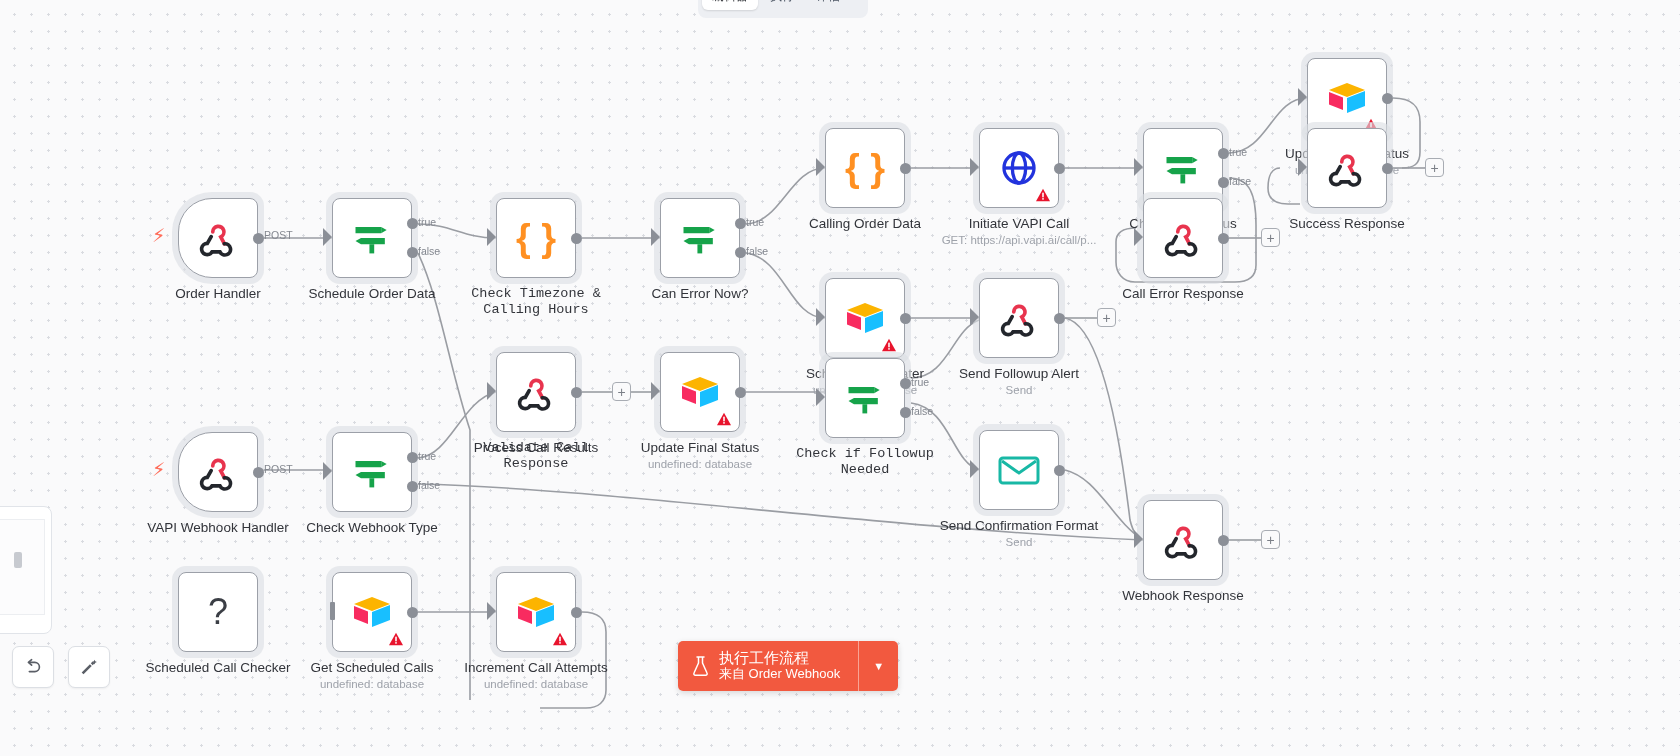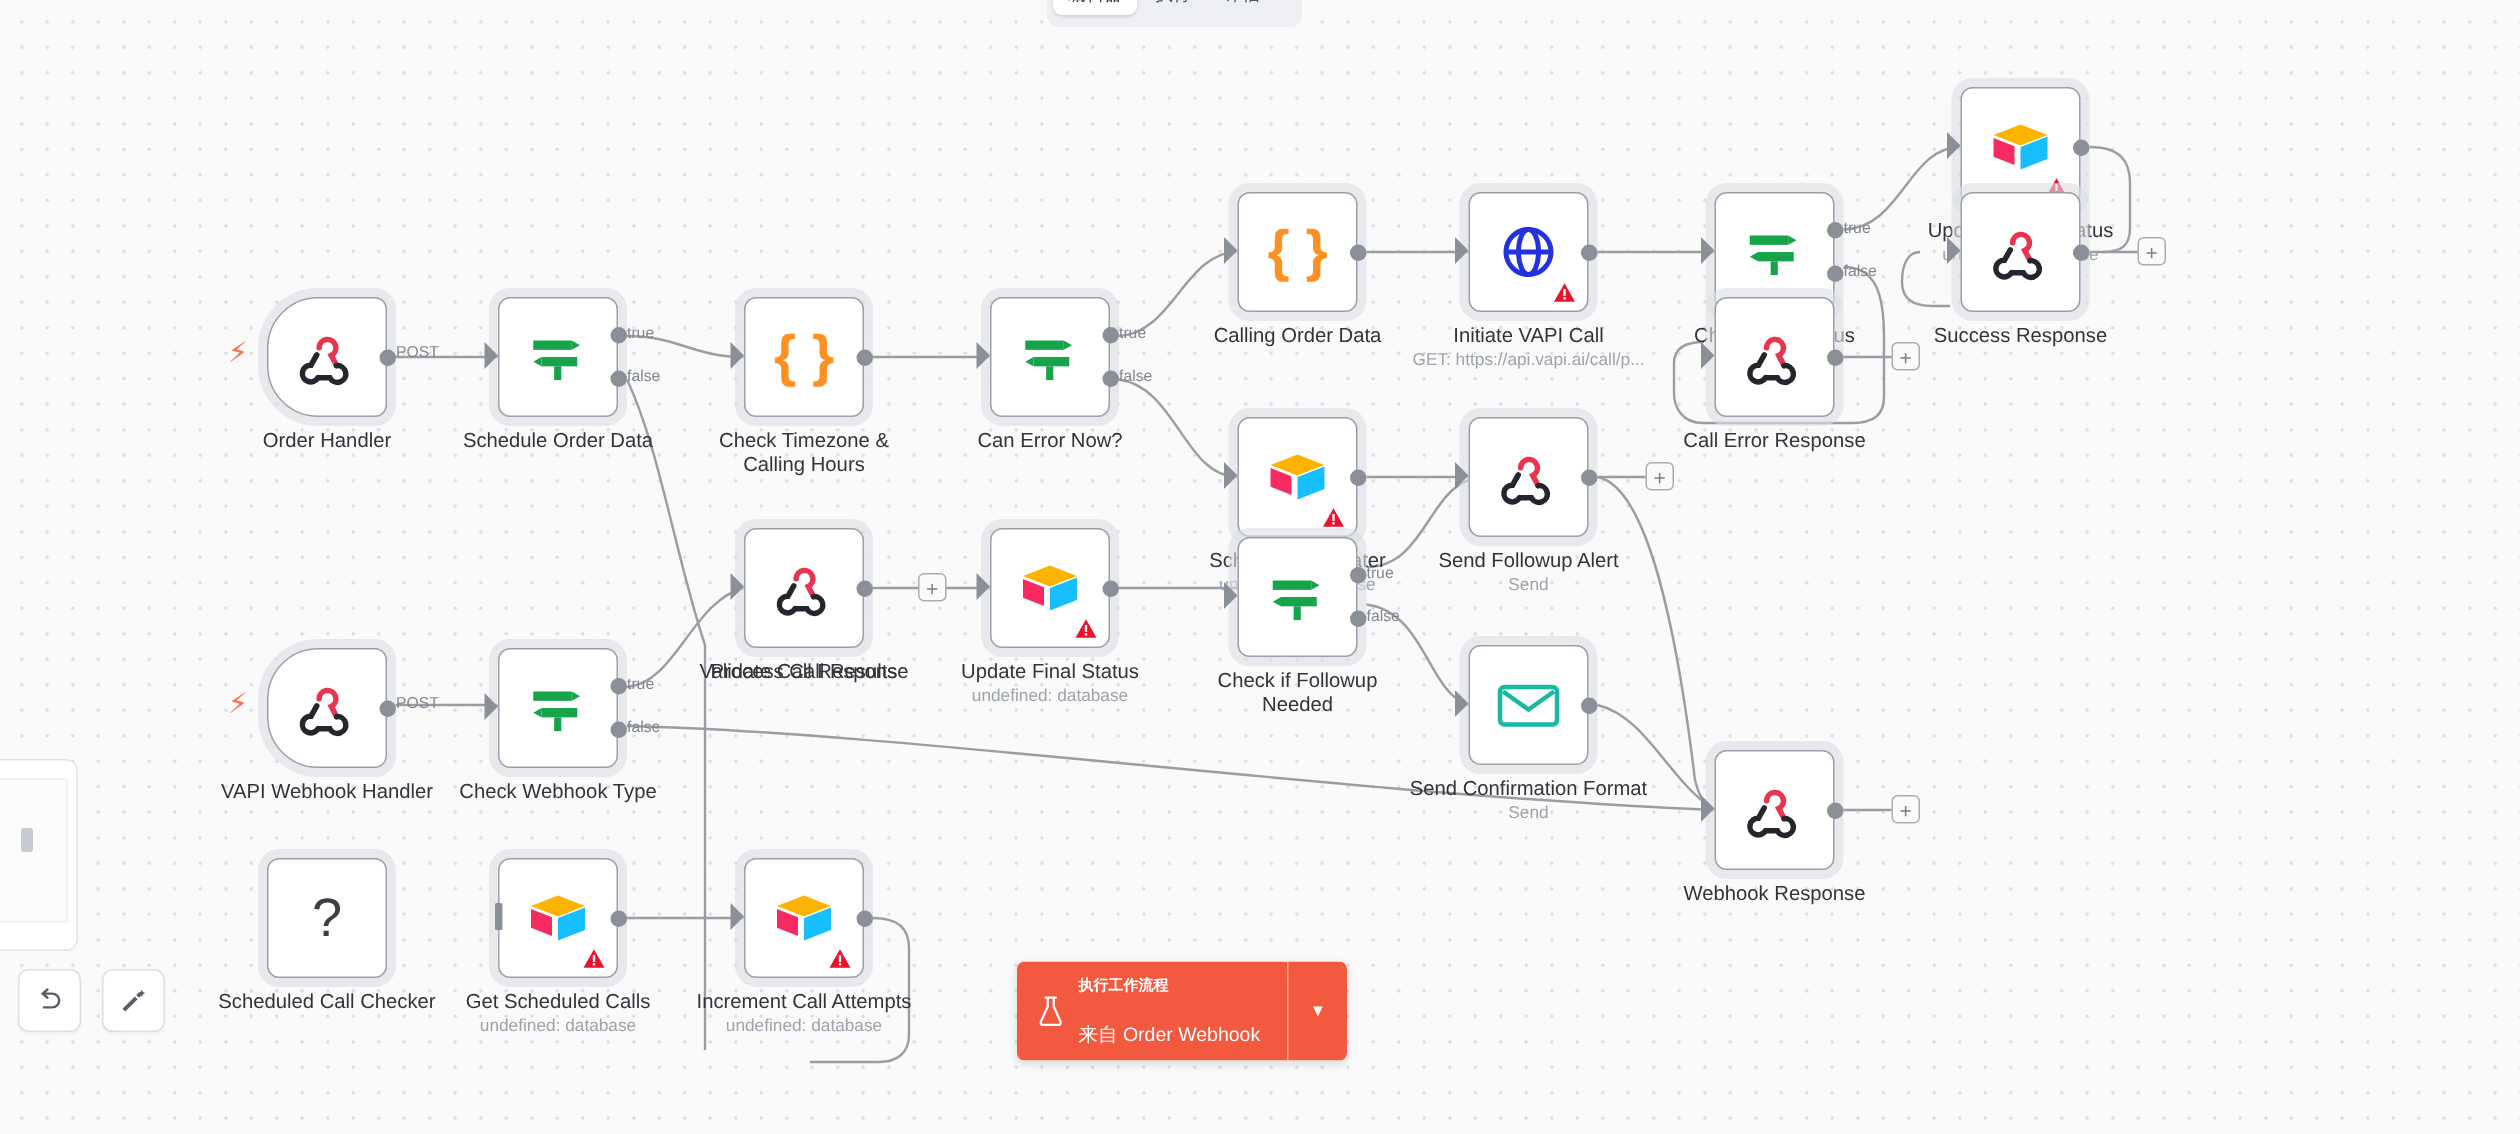--- a/index.html
+++ b/index.html
@@ -56,21 +56,21 @@
     border-top-left-radius: 34px;
     border-bottom-left-radius: 34px;
   }
   .node .label {
     position: absolute; top: 88px; left: 50%;
     transform: translateX(-50%);
     font-size: 13.5px; color: #32343a;
     text-align: center; white-space: nowrap;
     line-height: 16px;
   }
-  .node .label.wrap { white-space: normal; width: 150px; }
+  .node .label.wrap { white-space: normal; width: 150px; font-family: Liberation Mono, monospace; }
   .node .sublabel {
     position: absolute; left: 50%; transform: translateX(-50%);
     font-size: 11.5px; color: #9ea2aa; white-space: nowrap;
     text-align: center;
   }
   .node .sublabel.s1 { top: 106px; }
 
   
   .port {
     position: absolute; width: 11px; height: 11px;
@@ -117,22 +117,22 @@
     display: flex; z-index: 50;
     border-radius: 5px; overflow: hidden;
     box-shadow: 0 2px 6px rgba(0,0,0,.14);
   }
   #runbtn .main {
     background: #f2593f; color: #fff;
     display: flex; align-items: center; gap: 10px;
     padding: 9px 18px 9px 14px;
   }
   #runbtn .main .txt { line-height: 16px; }
-  #runbtn .l1 { font-size: 10px; font-weight: bold; }
-  #runbtn .l2 { font-size: 13px; margin-top: 16px; }
+  #runbtn .l1 { font-size: 15px; }
+  #runbtn .l2 { font-size: 13px; }
   #runbtn .caret {
     background: #f2593f; color: #fff; width: 40px;
     display: flex; align-items: center; justify-content: center;
     border-left: 1px solid rgba(255,255,255,.45);
     font-size: 11px;
   }
 
   
   .ctrlbtn {
     position: absolute; width: 42px; height: 42px;

